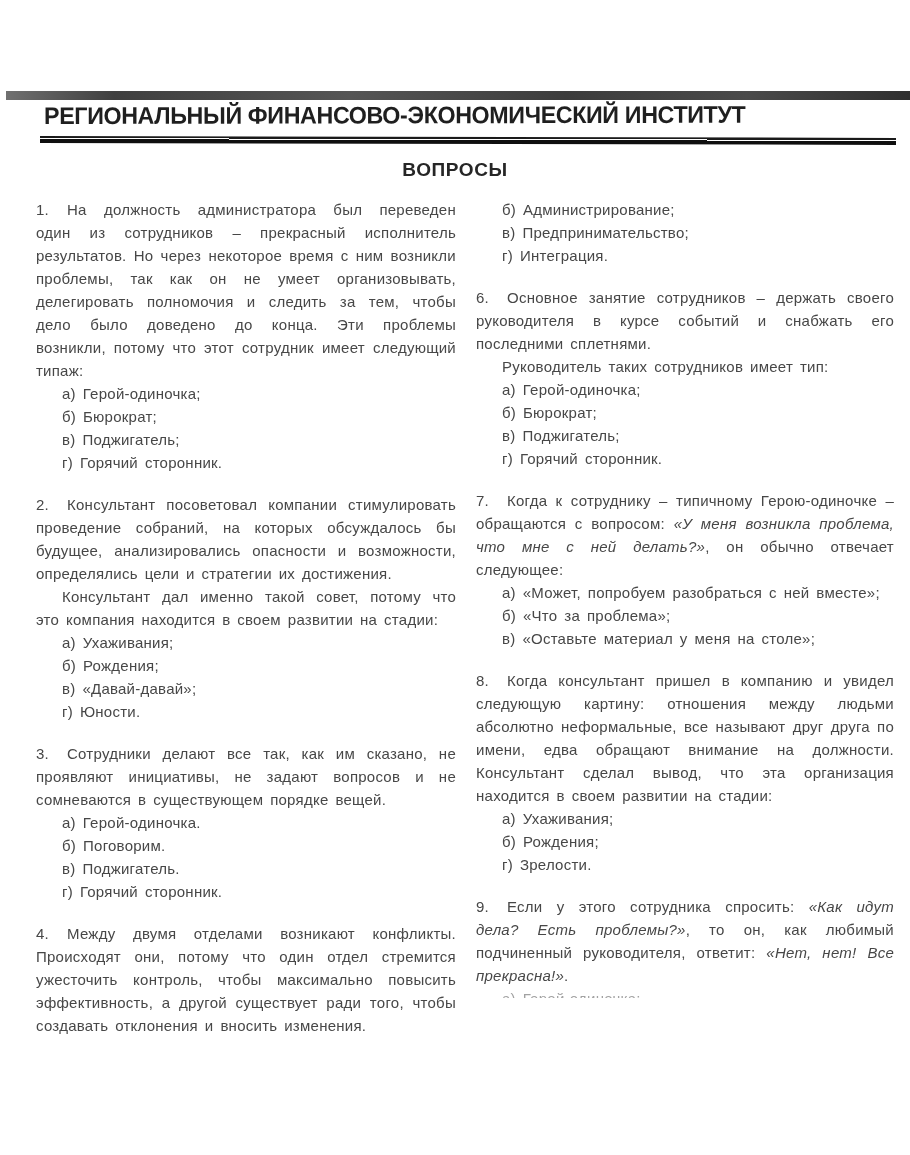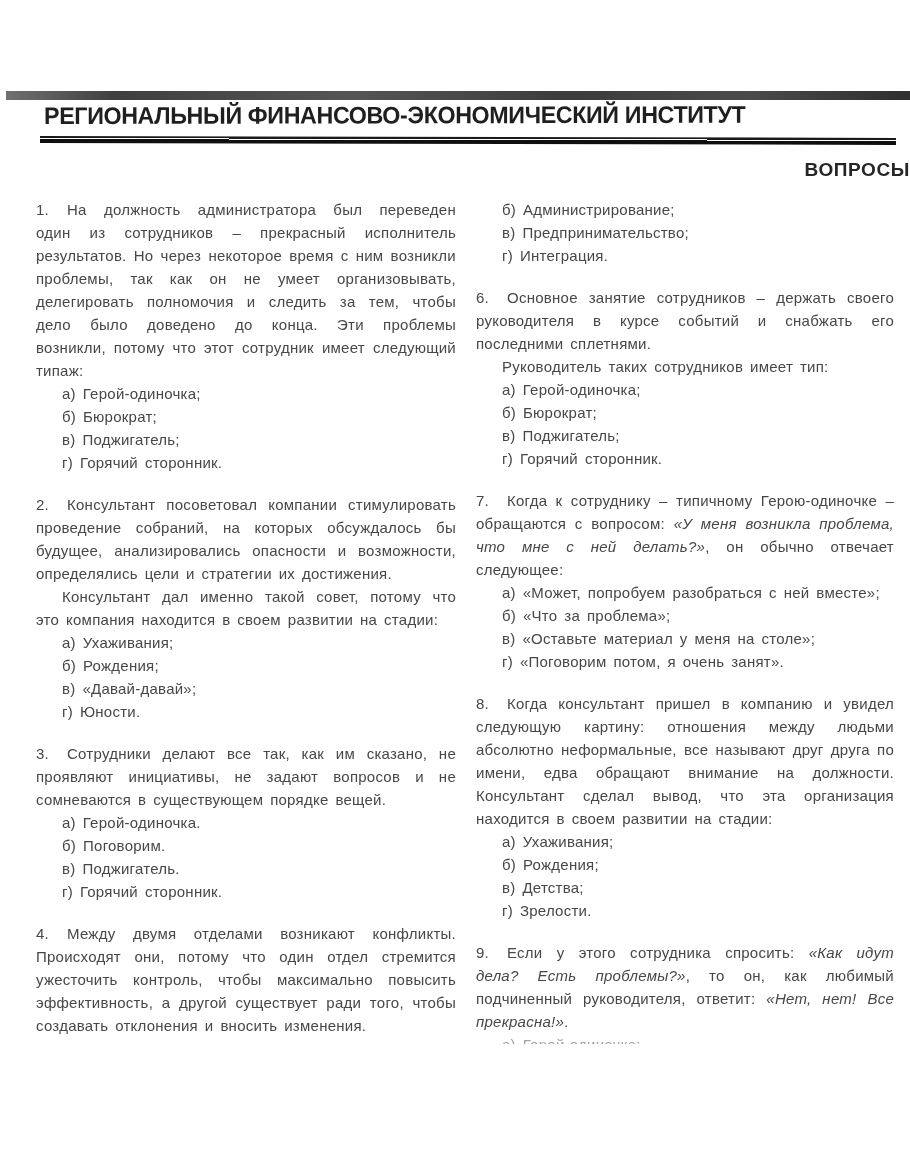--- a/index.html
+++ b/index.html
@@ -28,21 +28,21 @@
     letter-spacing:-0.4px;white-space:nowrap;
     transform:scaleX(0.97) rotate(-0.1deg);transform-origin:left top;
   }
   .header-rule{
     position:absolute;left:40px;top:137px;width:856px;height:7px;
     background:linear-gradient(#1a1a1a 0 2px,#ffffff 2px 3px,#0f0f0f 3px 100%);
     transform:rotate(0.12deg);
   }
   .section-title{
     position:absolute;left:0;top:159px;width:910px;
-    text-align:right;
+    text-align:center;
     font-size:19px;font-weight:bold;color:#262626;
     letter-spacing:0.6px;
   }
   .columns{
     position:absolute;left:36px;top:190px;width:858px;
     display:flex;gap:20px;
   }
   .col{width:420px;}
   .col.right{width:418px;}
   .question{margin-top:19px;}
@@ -111,27 +111,25 @@
         <p class="para ind">а) Герой-одиночка;</p>
         <p class="para ind">б) Бюрократ;</p>
         <p class="para ind">в) Поджигатель;</p>
         <p class="para ind">г) Горячий сторонник.</p>
       </div>
       <div class="question">
         <p class="para"><span class="qnum">7.</span><span>Когда к сотруднику – типичному Герою-одиночке – обращаются с вопросом: </span><span class="it">«У меня возникла проблема, что мне с ней делать?»</span><span>, он обычно отвечает следующее:</span></p>
         <p class="para ind">а) «Может, попробуем разобраться с ней вместе»;</p>
         <p class="para ind">б) «Что за проблема»;</p>
         <p class="para ind">в) «Оставьте материал у меня на столе»;</p>
-        <p class="para ind">г) «Поговорим потом, я очень занят».</p>
       </div>
       <div class="question">
         <p class="para"><span class="qnum">8.</span><span>Когда консультант пришел в компанию и увидел следующую картину: отношения между людьми абсолютно неформальные, все называют друг друга по имени, едва обращают внимание на должности. Консультант сделал вывод, что эта организация находится в своем развитии на стадии:</span></p>
         <p class="para ind">а) Ухаживания;</p>
         <p class="para ind">б) Рождения;</p>
-        <p class="para ind">в) Детства;</p>
         <p class="para ind">г) Зрелости.</p>
       </div>
       <div class="question">
         <p class="para"><span class="qnum">9.</span><span>Если у этого сотрудника спросить: </span><span class="it">«Как идут дела? Есть проблемы?»</span><span>, то он, как любимый подчиненный руководителя, ответит: </span><span class="it">«Нет, нет! Все прекрасна!»</span><span>.</span></p>
         <div class="clip">
           <p class="para ind">а) Герой-одиночка;</p>
         </div>
       </div>
     </div>
 </div>

